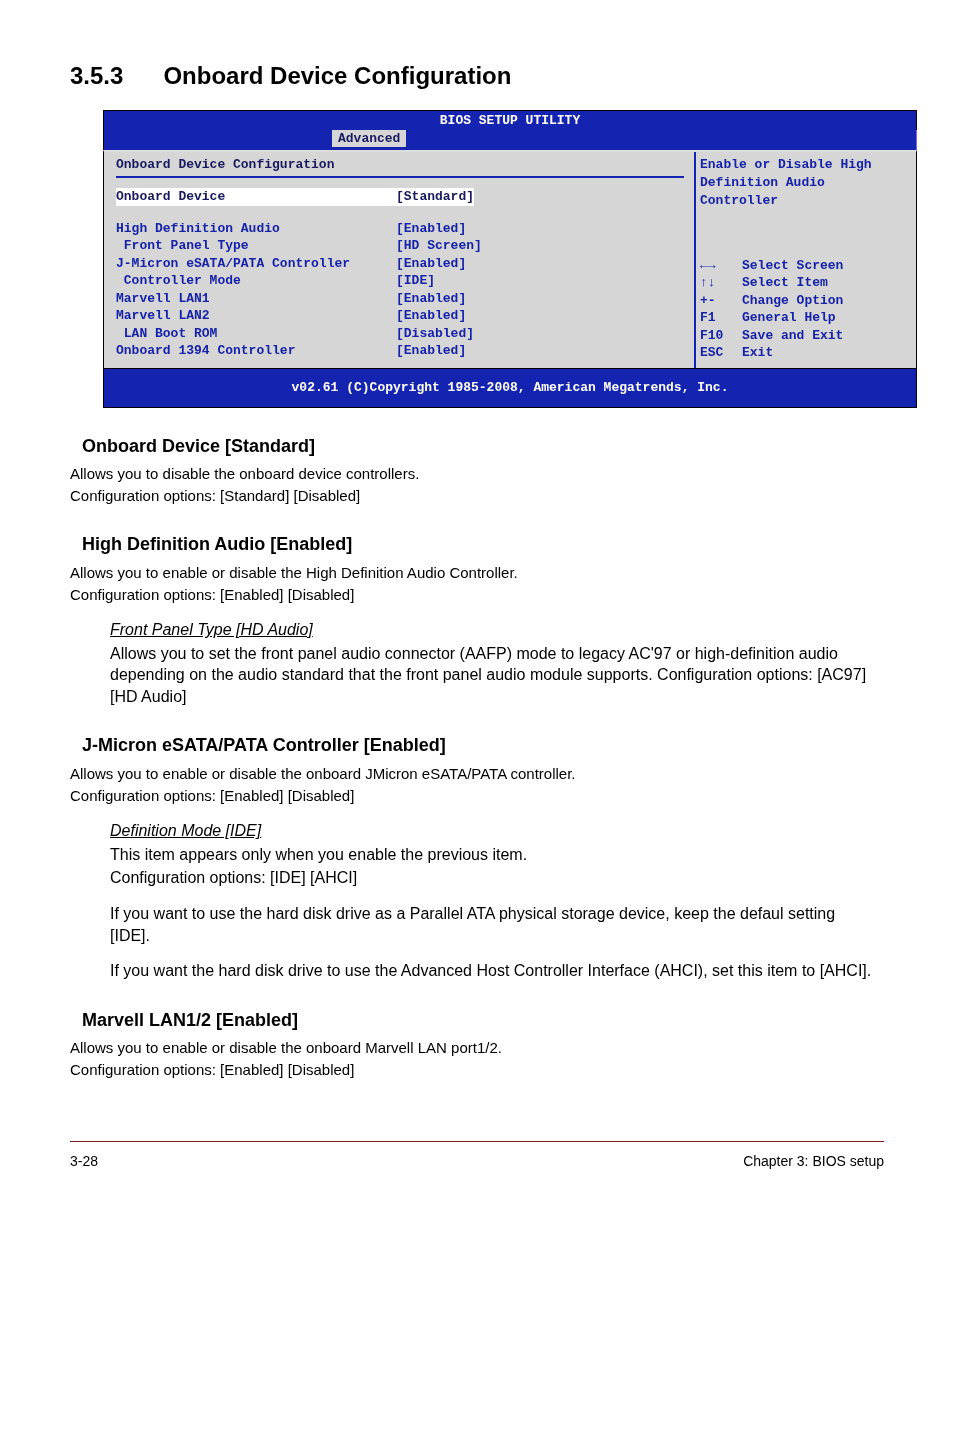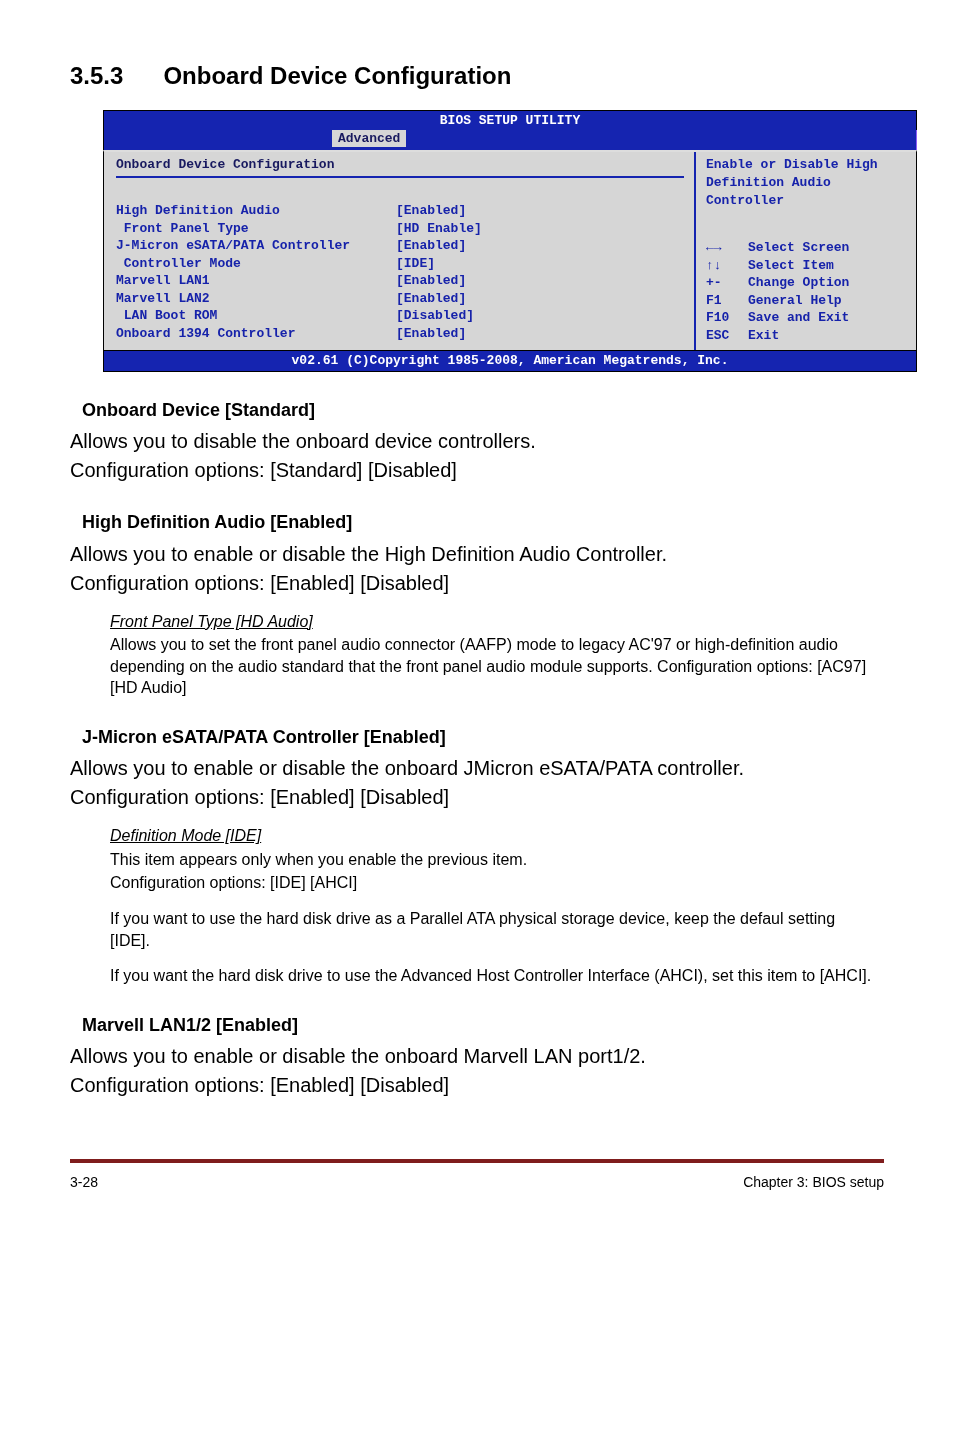--- a/index.html
+++ b/index.html
@@ -61,21 +61,21 @@
     flex: 1;
     background: #d6d6d6;
     color: #1622aa;
     padding: 4px 10px 8px 12px;
     border-right: 2px solid #1524b0;
   }
   .bios-right {
     width: 220px;
     background: #d6d6d6;
     color: #1622aa;
-    padding: 4px 10px 6px 10px;
+    padding: 4px 10px 6px 4px;
     display: flex;
     flex-direction: column;
     justify-content: space-between;
   }
   .bios-section-title {
     color: #18195f;
     font-weight: bold;
     padding-bottom: 2px;
     margin-bottom: 10px;
     border-bottom: 2px solid #1524b0;
@@ -88,47 +88,47 @@
   .bios-gap { height: 14px; }
 
   .bios-help-top { white-space: pre-line; }
   .bios-keys { margin-top: auto; }
   .bios-keys .krow { display: flex; }
   .bios-keys .sym { width: 42px; white-space: pre; }
   .bios-footer {
     background: #1524b0;
     color: #fff;
     text-align: center;
-    padding: 1px 0;
+    padding: 10px 0;
     border: 1px solid #000;
     border-top: none;
     font-weight: bold;
   }
 
   h3.subhead {
     font-size: 18px;
     font-weight: bold;
     margin-top: 26px;
     margin-bottom: 6px;
     margin-left: 12px;
   }
   h3.subhead:first-of-type { margin-top: 0; }
-  p.desc { font-size: 20px; margin-bottom: 2px; }
+  p.desc { font-size: 15px; margin-bottom: 2px; }
 
   .indent { margin-left: 40px; margin-right: 10px; margin-top: 8px; }
   .indent .ftitle { font-style: italic; text-decoration: underline; margin-top: 35px; }
   .indent p { margin-bottom: 2px; }
   .indent.block { margin-top: 14px; }
 
   .page-footer {
     display: flex;
     justify-content: space-between;
     margin-top: 60px;
     padding-top: 10px;
-    border-top: 4px solid #7f1d1d;
+    border-top: 1px solid #7f1d1d;
     font-size: 14px;
     color: #000;
   }
 </style>
 </head>
 <body>
 
 <h2 class="section-number">
   <span class="num">3.5.3</span><span>Onboard Device Configuration</span>
 </h2>
@@ -137,28 +137,32 @@
   <div class="bios-header">
     <span class="bios-header-title">BIOS SETUP UTILITY</span>
   </div>
   <div class="bios-tabs">
     <span class="bios-tab">Advanced</span>
   </div>
   <div class="bios-body">
     <div class="bios-left">
       <div class="bios-section-title">Onboard Device Configuration</div>
       <div id="bios-rows">
+          <div class="bios-row selected">
+            <span class="k">Onboard Device</span>
+            <span class="v">[Standard]</span>
+          </div>
           <div class="bios-gap"></div>
           <div class="bios-row">
             <span class="k">High Definition Audio</span>
             <span class="v">[Enabled]</span>
           </div>
           <div class="bios-row">
             <span class="k"> Front Panel Type</span>
-            <span class="v">[HD Enable]</span>
+            <span class="v">[HD Screen]</span>
           </div>
           <div class="bios-row">
             <span class="k">J-Micron eSATA/PATA Controller</span>
             <span class="v">[Enabled]</span>
           </div>
           <div class="bios-row">
             <span class="k"> Controller Mode</span>
             <span class="v">[IDE]</span>
           </div>
           <div class="bios-row">

